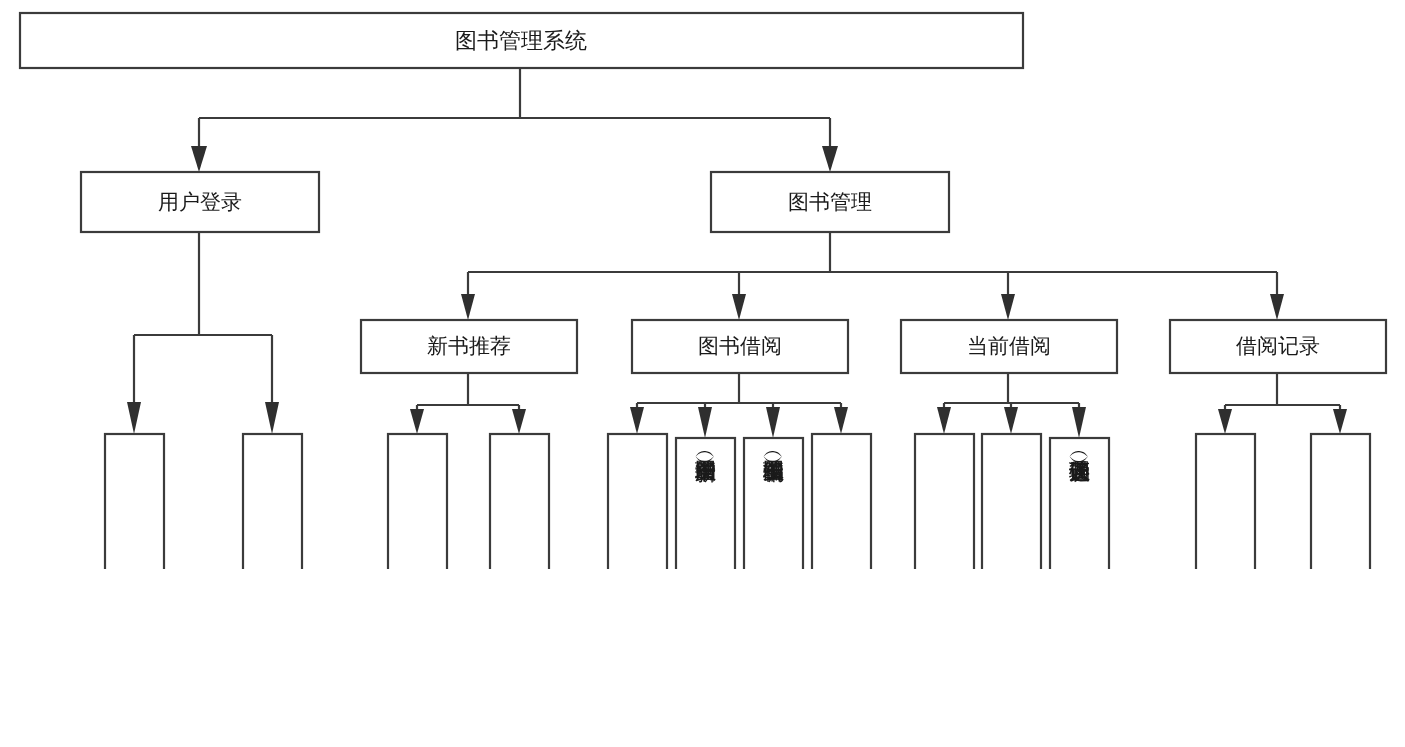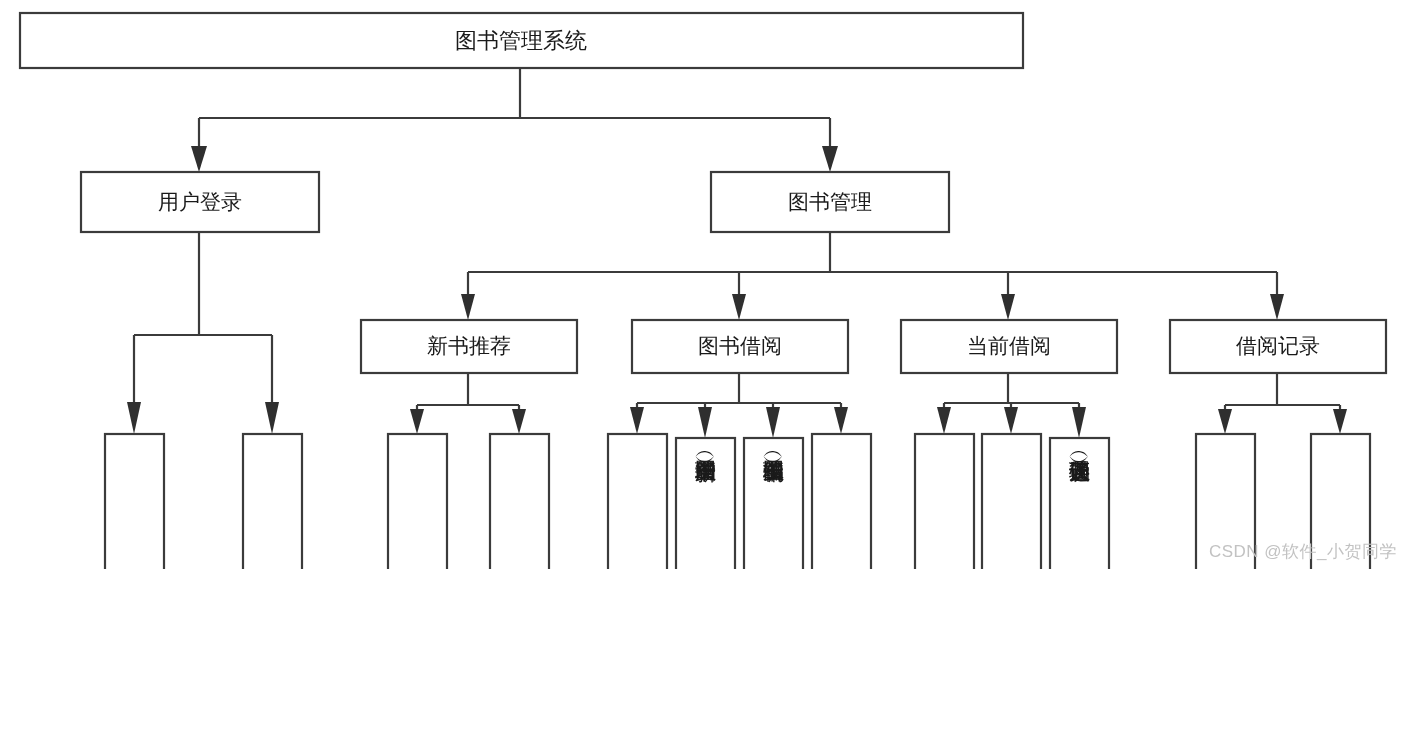--- a/index.html
+++ b/index.html
@@ -257,15 +257,14 @@
     </div>
 
     <div class="vlabel" style="position:absolute;left:1196px;top:434px;width:59px;height:299px;display:flex;align-items:center;justify-content:center;">
       <span style="writing-mode:vertical-rl;text-orientation:upright;font-size:21px;color:#1a1a1a;line-height:1.05;letter-spacing:1px;">新增借阅记录</span>
     </div>
     <div class="vlabel" style="position:absolute;left:1311px;top:434px;width:59px;height:299px;display:flex;align-items:center;justify-content:center;">
       <span style="writing-mode:vertical-rl;text-orientation:upright;font-size:21px;color:#1a1a1a;line-height:1.05;letter-spacing:1px;">查询借阅记录</span>
     </div>
   </div>
 
-  <div class="watermark">CSDN @软件_小贺同学</div>
 
 </div>
 
 </body></html>

